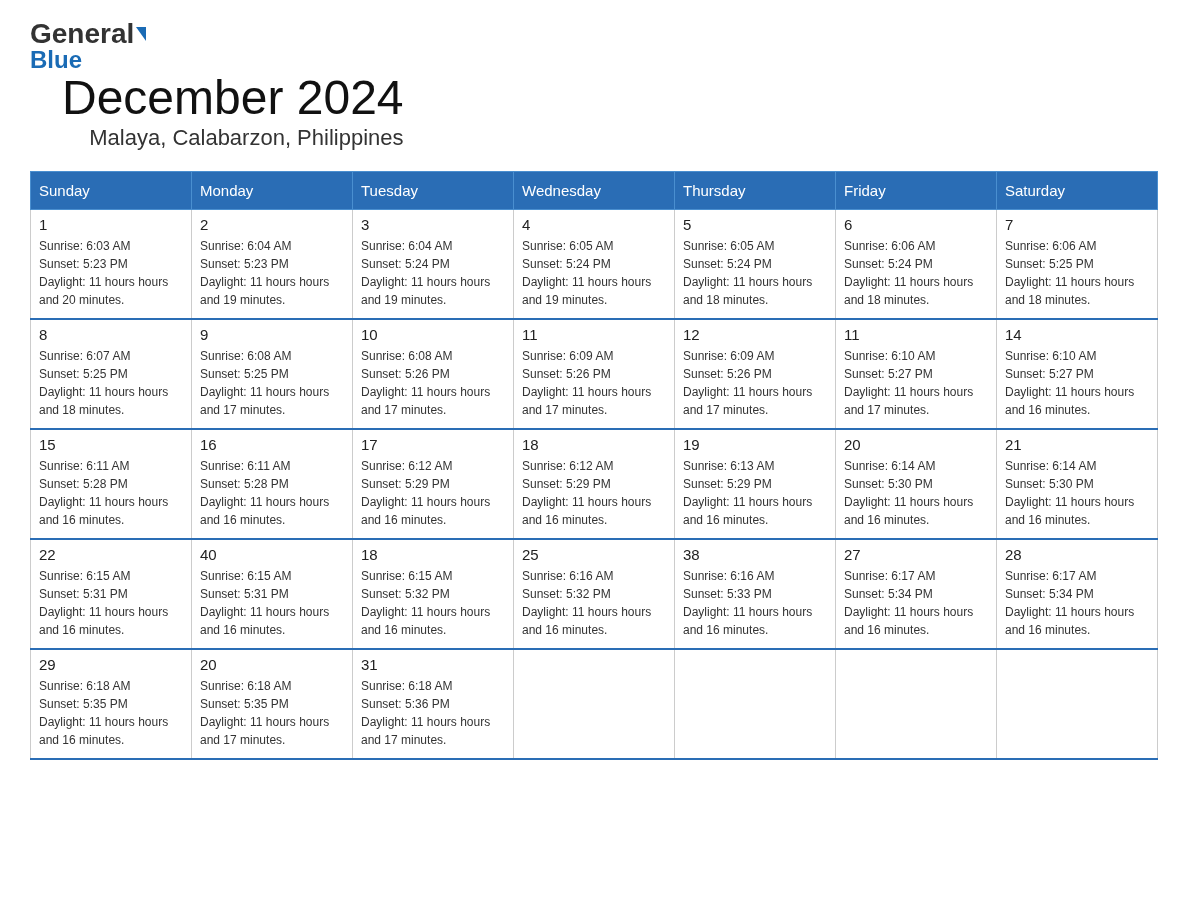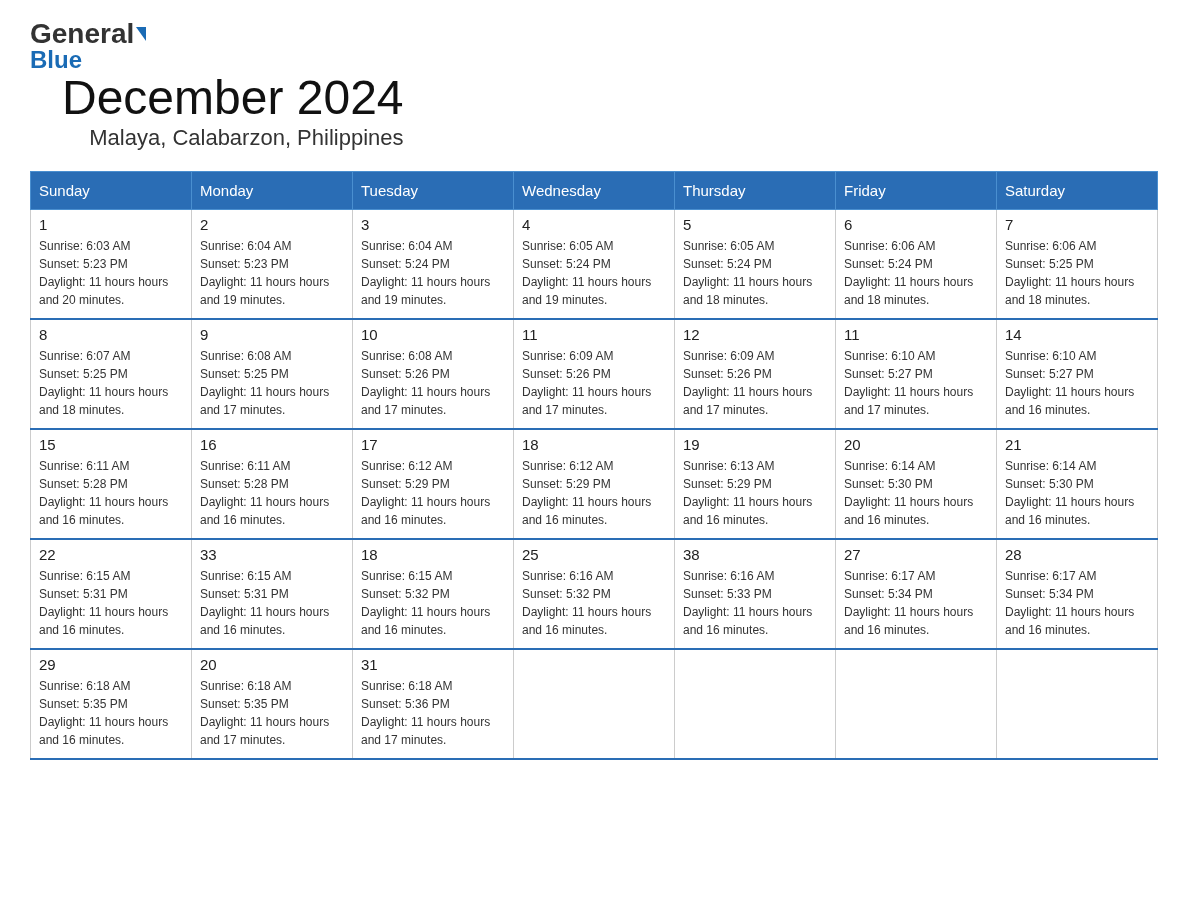--- a/index.html
+++ b/index.html
@@ -332,21 +332,21 @@
         <td>
           <span class="day-number">22</span>
           <div class="day-info">
             Sunrise: 6:15 AM<br>
             Sunset: 5:31 PM<br>
             Daylight: 11 hours hours<br>
             and 16 minutes.
           </div>
         </td>
         <td>
-          <span class="day-number">33</span>
+          <span class="day-number">40</span>
           <div class="day-info">
             Sunrise: 6:15 AM<br>
             Sunset: 5:31 PM<br>
             Daylight: 11 hours hours<br>
             and 16 minutes.
           </div>
         </td>
         <td>
           <span class="day-number">18</span>
           <div class="day-info">

